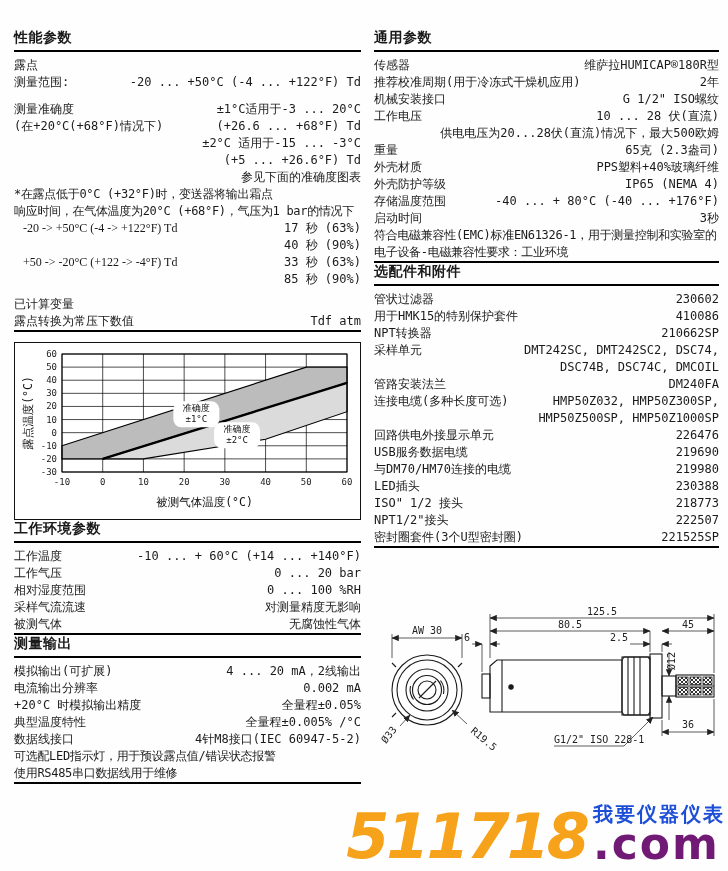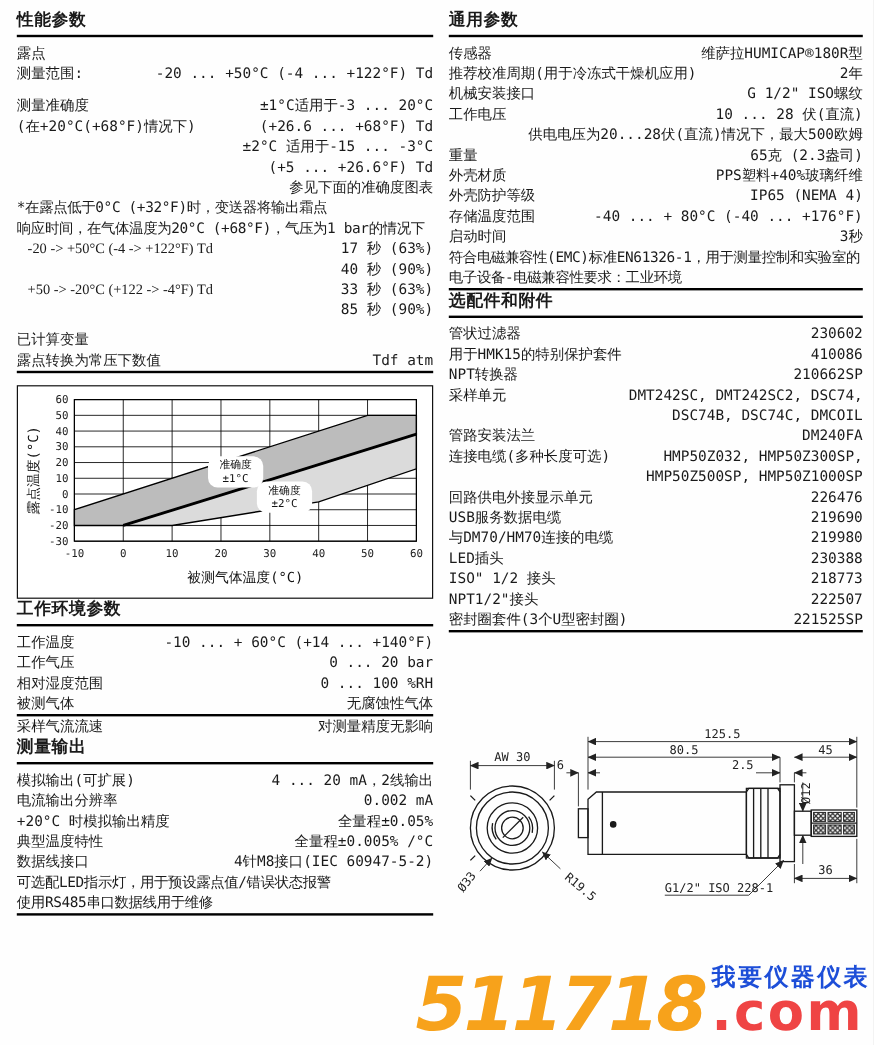--- a/index.html
+++ b/index.html
@@ -1,18 +1,18 @@
 <!DOCTYPE html>
 <html><head>
 <meta charset="utf-8">
 <style>
   html,body{margin:0;padding:0;background:#e8e8e8;}
   .page{position:relative;width:728px;height:871px;background:#fefefe;overflow:hidden;
         font-family:"DejaVu Sans Mono","DejaVu Sans",monospace;color:#1a1a1a;}
-  .col{position:absolute;top:8px;}
+  .col{position:absolute;top:29px;}
   .col-left{left:14px;width:347px;}
   .col-right{left:374px;width:345px;}
   h2.sec{font-size:14px;font-weight:bold;margin:0 0 5px 0;padding-bottom:3px;
          border-bottom:2px solid #000;letter-spacing:.5px;font-family:inherit;}
   .mt8{margin-top:8px}.mt10{margin-top:10px}.mt12{margin-top:12px}.mt15{margin-top:15px}
   .row{display:flex;justify-content:space-between;line-height:17px;height:17px;font-size:12px;white-space:nowrap;}
   .row .lab{text-align:left;}
   .row .val{text-align:right;margin-left:auto;}
   .row.indent .lab{padding-left:9px;font-family:Liberation Serif, serif;}
   .sub{font-size:12px;line-height:17px;height:17px;}
@@ -26,21 +26,21 @@
   .drawing{position:absolute;left:372px;top:604px;width:350px;height:160px;}
   svg text{font-family:"DejaVu Sans Mono","DejaVu Sans",monospace;}
   
   .watermark{position:absolute;right:3px;bottom:8px;display:flex;align-items:flex-end;}
   .wm-number{font-family:"DejaVu Sans",sans-serif;font-style:italic;font-weight:900;
              font-size:62px;line-height:52px;color:#F7A21B;letter-spacing:-3px;margin-left:25px;}
   .wm-right{display:flex;flex-direction:column;align-items:flex-start;margin-left:6px;}
   .wm-tagline{font-family:"DejaVu Sans",sans-serif;font-weight:bold;font-size:20px;
               color:#1d4ed8;letter-spacing:2px;line-height:22px;}
   .wm-suffix{font-family:"DejaVu Sans",sans-serif;font-weight:bold;font-size:44px;
-             color:#ef4444;letter-spacing:2px;line-height:38px;}
+             color:#701a75;letter-spacing:2px;line-height:38px;}
 </style>
 </head>
 <body>
 
 <div class="page">
 
   <div class="col col-left">
 
     <h2 class="sec">性能参数</h2>
     <div class="sub">露点</div>
@@ -145,27 +145,27 @@
       <span class="val">-10 ... + 60°C (+14 ... +140°F)</span>
     </div>
     <div class="row">
       <span class="lab">工作气压</span>
       <span class="val">0 ... 20 bar</span>
     </div>
     <div class="row">
       <span class="lab">相对湿度范围</span>
       <span class="val">0 ... 100 %RH</span>
     </div>
+    <div class="row">
+      <span class="lab">采样气流流速</span>
+      <span class="val">对测量精度无影响</span>
+    </div>
     <div class="row rule2">
       <span class="lab">被测气体</span>
       <span class="val">无腐蚀性气体</span>
-    </div>
-    <div class="row">
-      <span class="lab">采样气流流速</span>
-      <span class="val">对测量精度无影响</span>
     </div>
 
     <h2 class="sec mt12">测量输出</h2>
     <div class="row">
       <span class="lab">模拟输出(可扩展)</span>
       <span class="val">4 ... 20 mA，2线输出</span>
     </div>
     <div class="row">
       <span class="lab">电流输出分辨率</span>
       <span class="val">0.002 mA</span>

